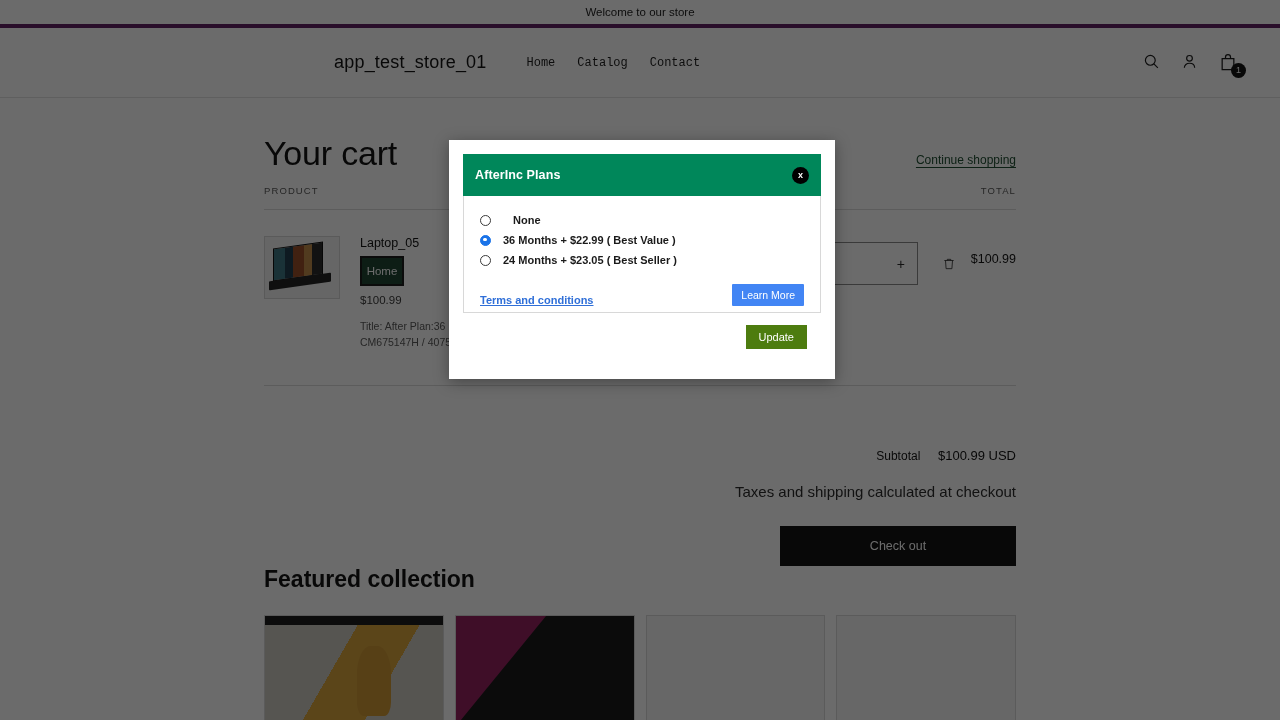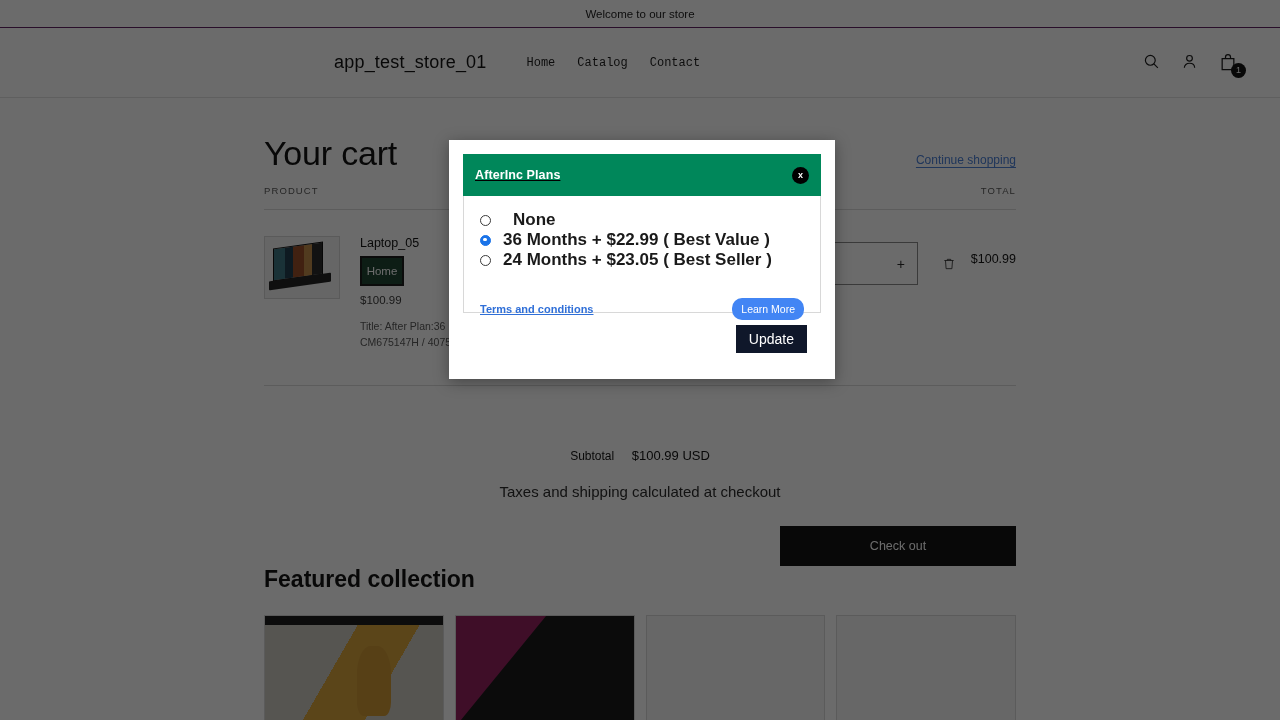--- a/index.html
+++ b/index.html
@@ -15,21 +15,21 @@
     position: absolute; inset: 0;
     background: #ffffff;
     filter: brightness(0.42) saturate(0.75);
   }
 
   .announce {
     height: 28px;
     display: flex; align-items: center; justify-content: center;
     font-size: 11.5px; color: #1c1c1c;
     background: #ffffff;
-    border-bottom: 1px solid #701a75;
+    border-bottom: 4px solid #701a75;
   }
 
   .site-header {
     height: 70px;
     display: flex; align-items: center;
     padding: 0 32px 0 0;
     background: #ffffff;
     border-bottom: 1px solid #e3e3e3;
   }
   .brand {
@@ -54,21 +54,21 @@
     font-size: 9px; line-height: 15px; text-align: center;
     font-family: "Liberation Sans", sans-serif;
   }
 
   
   .wrap { width: 752px; margin: 0 auto; padding-top: 36px; }
 
   .cart-top { display: flex; align-items: flex-end; justify-content: space-between; }
   .cart-title { font-size: 34px; font-weight: 400; color: #121212; letter-spacing: -0.2px; }
   .continue {
-    font-size: 12px; color: #3b82f6; text-decoration: underline;
+    font-size: 12px; color: #14532d; text-decoration: underline;
     text-underline-offset: 3px; padding-bottom: 6px;
   }
 
   .thead {
     display: flex; justify-content: space-between;
     margin-top: 12px; padding-bottom: 13px;
     border-bottom: 1px solid #dadada;
     font-size: 9.5px; letter-spacing: 1.1px; color: #5a5a5a;
   }
 
@@ -106,21 +106,21 @@
   .qty-area { position: absolute; left: 560px; top: 32px; display: flex; align-items: center; gap: 24px; }
   .qty-box {
     width: 94px; height: 43px; border: 1px solid #8a8a8a;
     display: flex; align-items: center; justify-content: flex-end;
     padding-right: 12px; font-size: 14px; color: #2a2a2a;
   }
   .trash { width: 14px; height: 16px; }
 
   .rowtotal { position: absolute; right: 0; top: 42px; font-size: 12.5px; color: #121212; }
 
-  .totals { margin-top: 62px; text-align: center; }
+  .totals { margin-top: 62px; text-align: right; }
   .subtotal-line { font-size: 13px; color: #121212; }
   .subtotal-line .lbl { margin-right: 14px; font-size: 12px; }
   .taxnote { margin-top: 20px; font-size: 15px; color: #2c2c2c; }
   .checkout {
     margin-top: 26px; margin-left: auto;
     width: 236px; height: 40px; background: #121212; color: #ffffff;
     font-size: 12.5px; display: flex; align-items: center; justify-content: center;
   }
 
   .feat-title { font-size: 23px; color: #121212; }
@@ -151,21 +151,20 @@
     position: absolute; left: 449px; top: 140px;
     width: 386px; height: 239px;
     background: #ffffff;
     box-shadow: 0 3px 14px rgba(0,0,0,.35);
   }
   .modal-inner { padding: 14px 14px 0 14px; }
   .modal-head {
     height: 42px; background: #00875A;
     display: flex; align-items: center; justify-content: space-between;
     padding: 0 12px 0 12px;
-    text-decoration: underline;
   }
   .modal-title { color: #ffffff; font-size: 12.5px; font-weight: bold; letter-spacing: .1px; }
   .close-x {
     width: 17px; height: 17px; border-radius: 50%;
     background: #000000; color: #ffffff;
     font-size: 9px; line-height: 17px; text-align: center;
     font-weight: bold;
   }
   .modal-body {
     border: 1px solid #d8d8d8; border-top: none;
@@ -175,31 +174,31 @@
   .radio {
     width: 11px; height: 11px; border-radius: 50%;
     border: 1.4px solid #3a3a3a; background: #fff;
     margin-right: 12px; flex: 0 0 11px; position: relative;
   }
   .radio.on { border-color: #1a73e8; background: #1a73e8; }
   .radio.on:after {
     content: ""; position: absolute; left: 2.4px; top: 2.4px;
     width: 3.6px; height: 3.6px; border-radius: 50%; background: #fff;
   }
-  .opt-label { font-size: 17px; color: #1a1a1a; font-weight: bold; }
+  .opt-label { font-size: 11px; color: #1a1a1a; font-weight: bold; }
   .opt.first .opt-label { margin-left: 10px; font-weight: bold; }
-  .modal-foot { display: flex; align-items: center; justify-content: space-between; margin-top: 28px; }
+  .modal-foot { display: flex; align-items: flex-end; justify-content: space-between; margin-top: 14px; }
   .terms { font-size: 11px; color: #2f6fd8; font-weight: bold; }
   .learn {
     background: #4285f4; color: #ffffff; font-size: 10.5px;
-    padding: 5px 9px; border-radius: 10px; font-weight: normal;
+    padding: 5px 9px; border-radius: 1px; font-weight: normal;
   }
   .update-row { display: flex; justify-content: flex-end; padding: 12px 14px 0 0; }
   .update-btn {
-    background: #0f172a; color: #ffffff; font-size: 14px;
+    background: #4d7c0f; color: #ffffff; font-size: 11px;
     padding: 6px 13px;
   }
 </style>
 </head>
 <body>
 
 <div id="page">
 
   <div class="announce">
     <span>Welcome to our store</span>

